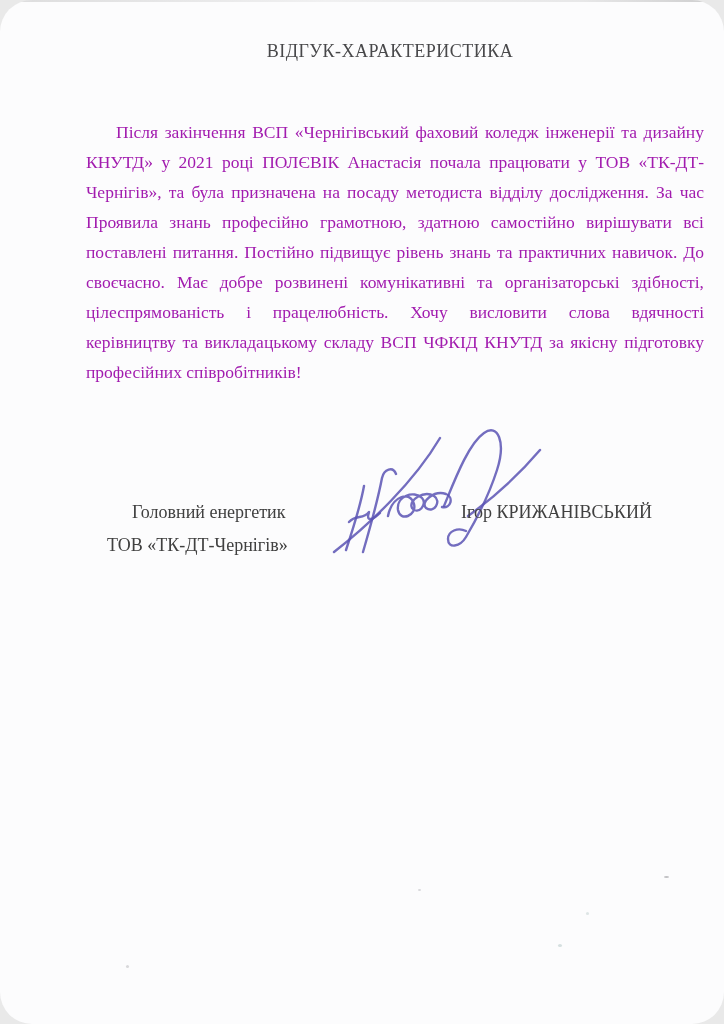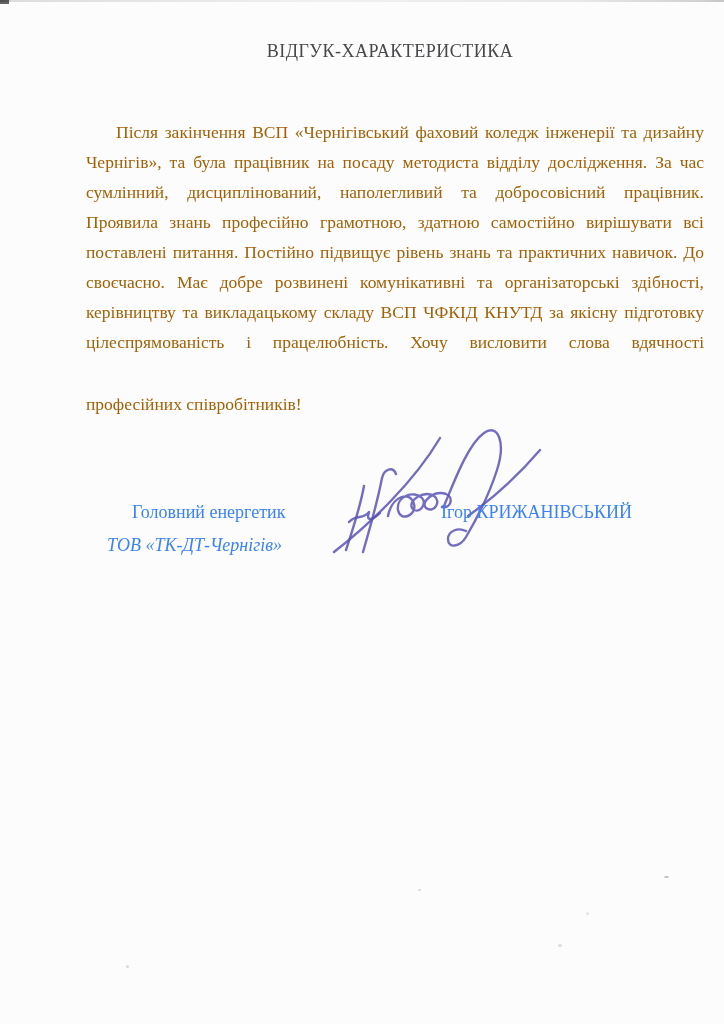--- a/index.html
+++ b/index.html
@@ -5,20 +5,21 @@
   html,body { margin:0; padding:0; }
   body { background:#e9e9e9; }
   .page {
     position:relative;
     width:724px; height:1024px;
     margin:0;
     background:#fcfcfd;
     font-family:"Liberation Serif","DejaVu Serif",serif;
     color:#3e3e40;
     overflow:hidden;
+    border-radius:32px;
   }
   
   .scan-topline {
     position:absolute; top:0; left:0; width:724px; height:2px;
     background:linear-gradient(to right,
       #4a4a4a 0px, rgba(150,150,150,.55) 12px, rgba(190,190,190,.35) 45%,
       rgba(170,170,170,.45) 80%, rgba(120,120,120,.6) 97%, #9a9a9a 100%);
     opacity:.55;
   }
   .scan-topmark {
@@ -30,52 +31,52 @@
   .title {
     position:absolute; top:41px; left:0; width:752px;
     text-align:center;
     font-size:18px; letter-spacing:.5px;
     color:#48484a;
     transform:translateX(14px);
   }
   .body-text {
     position:absolute; top:117px; left:86px; width:618px;
     font-size:17.5px; line-height:30px;
-    color:#a16207;
+    color:#a21caf;
   }
   .line { text-align:justify; text-align-last:justify; height:30px; }
   .line.indent { padding-left:30px; }
-  .line.last { text-align-last:left;margin-top:32px; }
+  .line.last { text-align-last:left; }
 
-  .sig-caption { position:absolute; font-size:18px; color:#3b82f6; white-space:nowrap; }
+  .sig-caption { position:absolute; font-size:18px; color:#404040; white-space:nowrap; }
   .sig-left-1 { top:502px; left:132px; }
-  .sig-left-2 { top:535px; left:107px;font-style:italic; }
-  .sig-right  { top:502px; left:441px; }
+  .sig-left-2 { top:535px; left:107px; }
+  .sig-right  { top:502px; left:461px; }
 
   .signature-svg { position:absolute; top:424px; left:318px; width:232px; height:138px; }
 </style>
 </head>
 <body>
 
 <div class="page">
 
   <div class="scan-topline"></div>
   <div class="scan-topmark"></div>
 
   <div class="title">ВІДГУК-ХАРАКТЕРИСТИКА</div>
 
   <div class="body-text">
     <div class="line indent">Після закінчення ВСП «Чернігівський фаховий коледж інженерії та дизайну</div>
-    <div class="line">Чернігів», та була працівник на посаду методиста відділу дослідження. За час</div>
-    <div class="line">сумлінний, дисциплінований, наполегливий та добросовісний працівник.</div>
+    <div class="line">КНУТД» у 2021 році  ПОЛЄВІК Анастасія почала працювати у ТОВ «ТК-ДТ-</div>
+    <div class="line">Чернігів», та була призначена на посаду методиста відділу дослідження. За час</div>
     <div class="line">Проявила знань професійно грамотною, здатною самостійно вирішувати всі</div>
     <div class="line">поставлені питання. Постійно підвищує рівень знань та практичних навичок. До</div>
     <div class="line">своєчасно. Має добре розвинені комунікативні та організаторські здібності,</div>
+    <div class="line">цілеспрямованість і працелюбність. Хочу висловити слова вдячності</div>
     <div class="line">керівництву та викладацькому складу ВСП ЧФКІД КНУТД за якісну підготовку</div>
-    <div class="line">цілеспрямованість і працелюбність. Хочу висловити слова вдячності</div>
     <div class="line last">професійних співробітників!</div>
   </div>
 
   <svg class="signature-svg" viewBox="0 0 232 138" fill="none" stroke="#5a54b4" stroke-opacity="0.85" stroke-width="2.4" stroke-linecap="round" stroke-linejoin="round">
 
     <path d="M 16,128 C 52,100 96,58 122,14"></path>
 
     <path d="M 46,62 C 42,84 35,105 28,126"></path>
     <path d="M 64,54 C 59,80 52,104 45,128 M 64,54 C 66,45 75,42 78,50"></path>
     <path d="M 31,98 C 38,90 45,96 51,88 C 47,100 57,94 62,89"></path>

